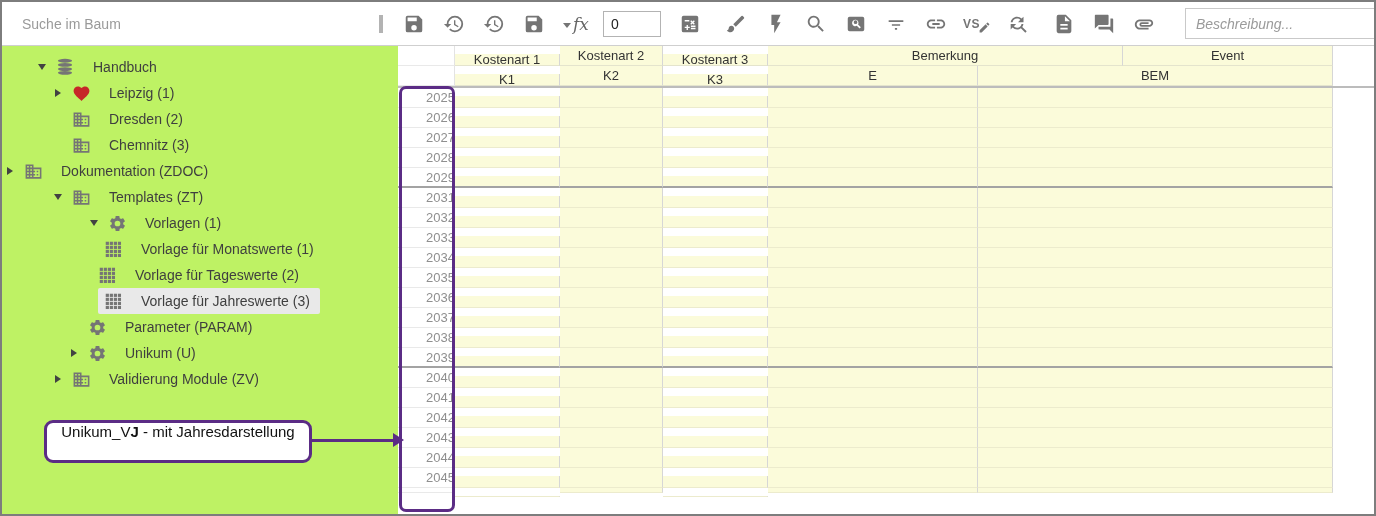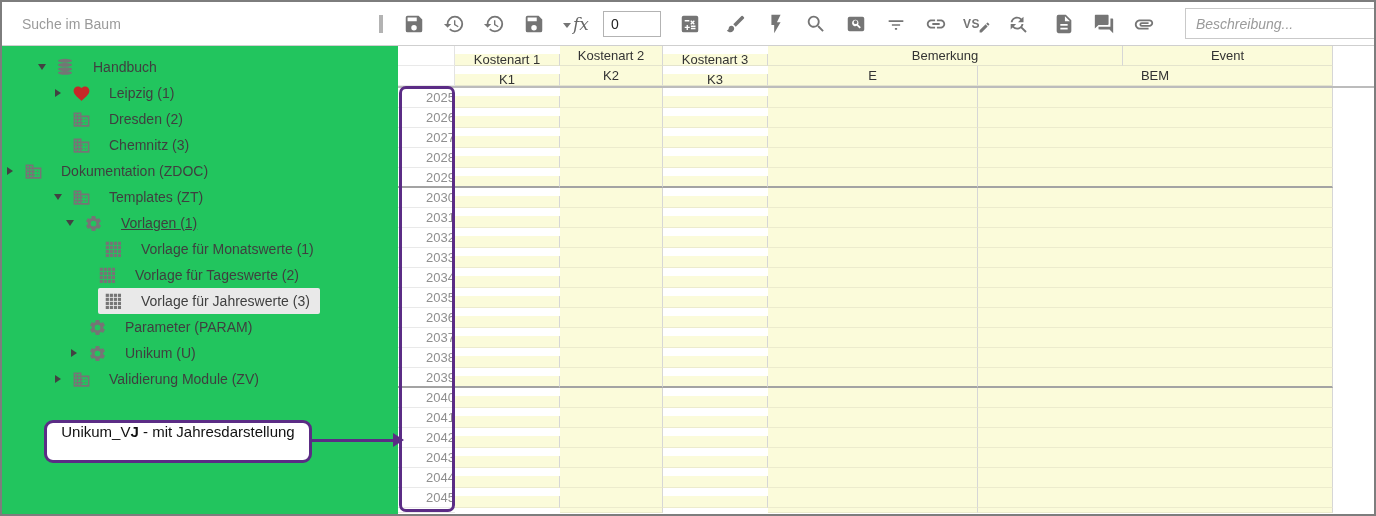--- a/index.html
+++ b/index.html
@@ -1,17 +1,17 @@
 <!DOCTYPE html>
 <html><head>
 <meta charset="utf-8">
 <style>
   html,body{margin:0;padding:0;background:#fff;}
   .window{box-sizing:border-box;width:1376px;height:516px;border:2px solid #7d7d7d;
-    background:#22c55e;font-family:"Liberation Sans",sans-serif;display:flex;flex-direction:column;overflow:hidden;}
+    background:#bef264;font-family:"Liberation Sans",sans-serif;display:flex;flex-direction:column;overflow:hidden;}
   
   .topbar{height:43px;flex:none;display:flex;align-items:center;border-bottom:1px solid #cfcfcf;background:#fff;}
   .search-tree{width:372px;flex:none;height:100%;display:flex;align-items:center;}
   .search-tree input{border:none;outline:none;width:100%;font-size:14px;padding-left:20px;
     font-family:inherit;color:#444;background:transparent;}
   .search-tree input::placeholder{color:#9a9a9a;opacity:1;}
   .splitter{width:5px;height:18px;border-left:2px solid #b3b3b3;border-right:2px solid #b3b3b3;margin:0 5px;}
   .tb-divider{width:1px;align-self:stretch;background:#e2e2e2;margin:0 3px;}
   .tb-btn{width:26px;height:26px;margin:0 7px;display:flex;align-items:center;justify-content:center;cursor:pointer;flex:none;}
   .tb-btn svg{fill:#757575;}
@@ -251,21 +251,21 @@
             </span>
             <span class="item-body">
               <span class="tree-icon">
                 <svg width="19" height="19" viewBox="0 0 24 24">
                   <path d="M12 7V3H2v18h20V7H12zM6 19H4v-2h2v2zm0-4H4v-2h2v2zm0-4H4V9h2v2zm0-4H4V5h2v2zm4 12H8v-2h2v2zm0-4H8v-2h2v2zm0-4H8V9h2v2zm0-4H8V5h2v2zm10 12h-8v-2h2v-2h-2v-2h2v-2h-2V9h8v10zm-2-8h-2v2h2v-2zm0 4h-2v2h2v-2z"></path>
                 </svg>
               </span>
               <span>Templates (ZT)</span>
             </span>
           </div>
-          <div class="tree-item" style="padding-left: 60px; text-decoration: underline;">
+          <div class="tree-item" style="padding-left: 84px;">
             <span class="arrow-slot">
               <span class="tri-down"></span>
             </span>
             <span class="item-body">
               <span class="tree-icon">
                 <svg width="19" height="19" viewBox="0 0 24 24">
                   <path d="M19.14 12.94c.04-.3.06-.61.06-.94 0-.32-.02-.64-.07-.94l2.03-1.58a.49.49 0 0 0 .12-.61l-1.92-3.32a.488.488 0 0 0-.59-.22l-2.39.96c-.5-.38-1.03-.7-1.62-.94l-.36-2.54a.484.484 0 0 0-.48-.41h-3.84c-.24 0-.43.17-.47.41l-.36 2.54c-.59.24-1.13.57-1.62.94l-2.39-.96c-.22-.08-.47 0-.59.22L2.74 8.87c-.12.21-.08.47.12.61l2.03 1.58c-.05.3-.09.63-.09.94s.02.64.07.94l-2.03 1.58a.49.49 0 0 0-.12.61l1.92 3.32c.12.22.37.29.59.22l2.39-.96c.5.38 1.03.7 1.62.94l.36 2.54c.05.24.24.41.48.41h3.84c.24 0 .44-.17.47-.41l.36-2.54c.59-.24 1.13-.56 1.62-.94l2.39.96c.22.08.47 0 .59-.22l1.92-3.32c.12-.22.07-.47-.12-.61l-2.01-1.58zM12 15.6A3.6 3.6 0 0 1 8.4 12 3.6 3.6 0 0 1 12 8.4a3.6 3.6 0 0 1 3.6 3.6 3.6 3.6 0 0 1-3.6 3.6z"></path>
                 </svg>
               </span>
               <span>Vorlagen (1)</span>
@@ -453,29 +453,20 @@
           <div class="grid-row break">
             <div class="ycell">2029</div>
             <div class="dcell c0"></div>
             <div class="dcell c1"></div>
             <div class="dcell c2"></div>
             <div class="dcell c3"></div>
             <div class="dcell c4"></div>
             <div class="rfiller"></div>
           </div>
           <div class="grid-row">
-            <div class="ycell">2030</div>
-            <div class="dcell c0"></div>
-            <div class="dcell c1"></div>
-            <div class="dcell c2"></div>
-            <div class="dcell c3"></div>
-            <div class="dcell c4"></div>
-            <div class="rfiller"></div>
-          </div>
-          <div class="grid-row">
             <div class="ycell">2031</div>
             <div class="dcell c0"></div>
             <div class="dcell c1"></div>
             <div class="dcell c2"></div>
             <div class="dcell c3"></div>
             <div class="dcell c4"></div>
             <div class="rfiller"></div>
           </div>
           <div class="grid-row">
             <div class="ycell">2032</div>

